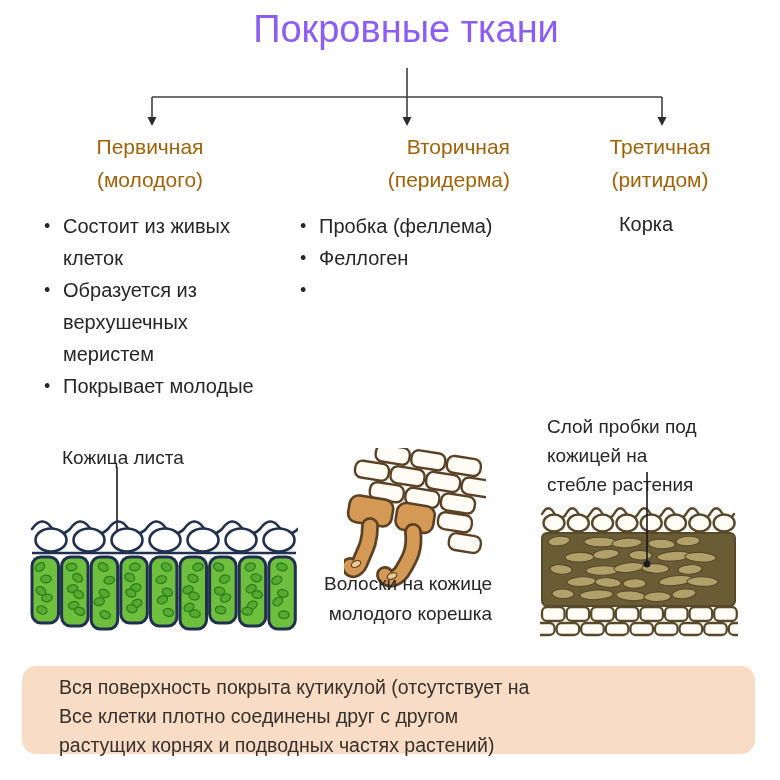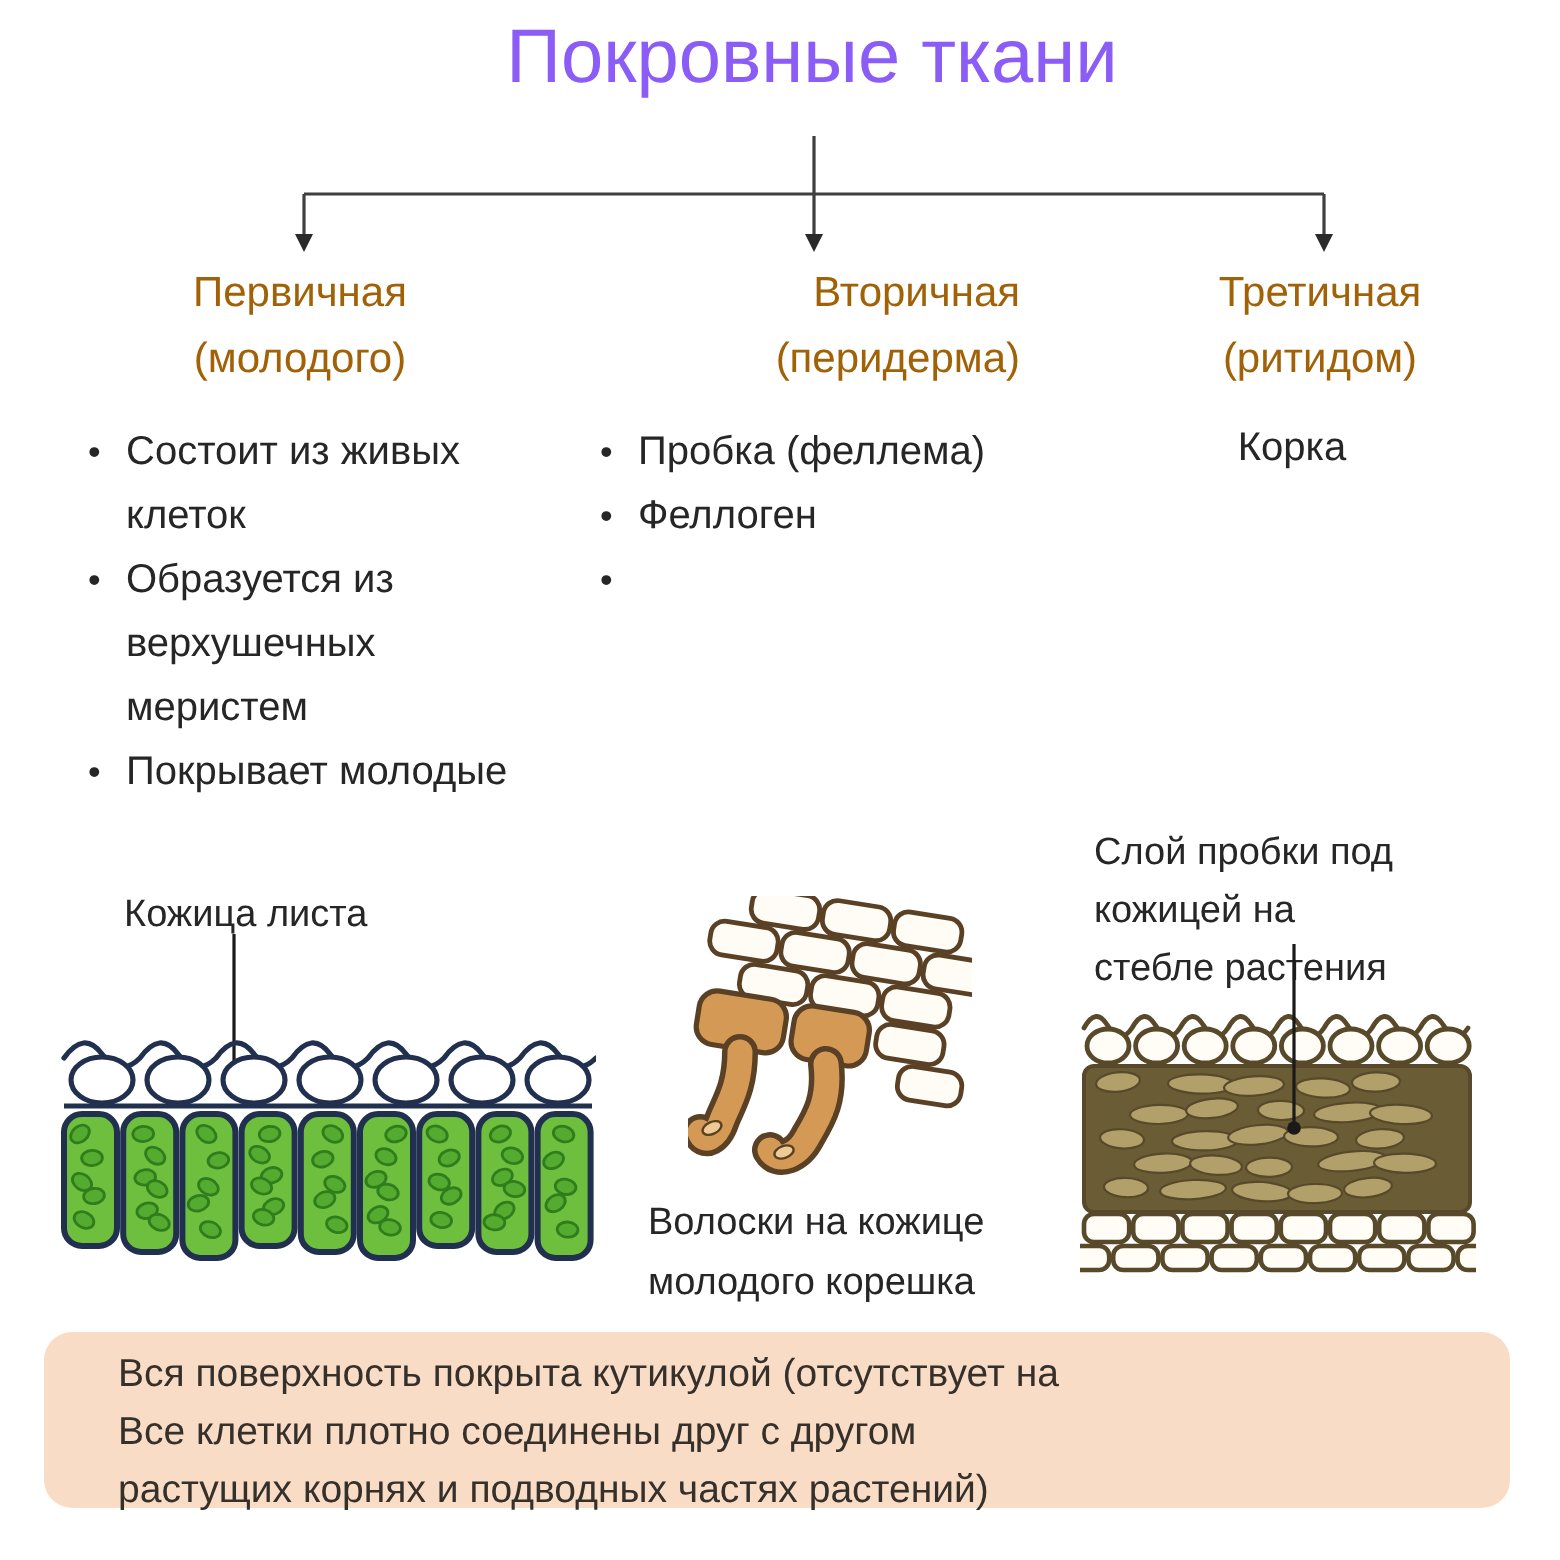--- a/index.html
+++ b/index.html
@@ -197,21 +197,21 @@
     <g id="root-hairs">
         <path d="M26,78 C26,96 20,104 17,112 C14,121 8,124 6,118" fill="none" stroke="#5a4125" stroke-width="18" stroke-linecap="round"></path>
         <path d="M26,78 C26,96 20,104 17,112 C14,121 8,124 6,118" fill="none" stroke="#d49a55" stroke-width="12.5" stroke-linecap="round"></path>
         <path d="M69,84 C71,101 66,110 60,120 C55,130 45,134 41,127" fill="none" stroke="#5a4125" stroke-width="18" stroke-linecap="round"></path>
         <path d="M69,84 C71,101 66,110 60,120 C55,130 45,134 41,127" fill="none" stroke="#d49a55" stroke-width="12.5" stroke-linecap="round"></path>
         <ellipse cx="12" cy="116" rx="5" ry="3" transform="rotate(-25 12 116)" fill="#eecb94" stroke="#5a4125" stroke-width="1.2"></ellipse>
         <ellipse cx="48" cy="128" rx="5" ry="3" transform="rotate(-20 48 128)" fill="#eecb94" stroke="#5a4125" stroke-width="1.2"></ellipse>
       </g>
   </svg>
 
-  <div class="abs caption" style="left:324px;top:597px;line-height:30px;">
+  <div class="abs caption" style="left:324px;top:569px;line-height:30px;text-align:right;">
     <div>Волоски на кожице</div>
     <div>молодого корешка</div>
   </div>
 
   <div class="abs caption" style="left:547px;top:396px;margin-top:16px;">
     <div>Слой пробки под</div>
     <div>кожицей на</div>
     <div>стебле растения</div>
   </div>
 

